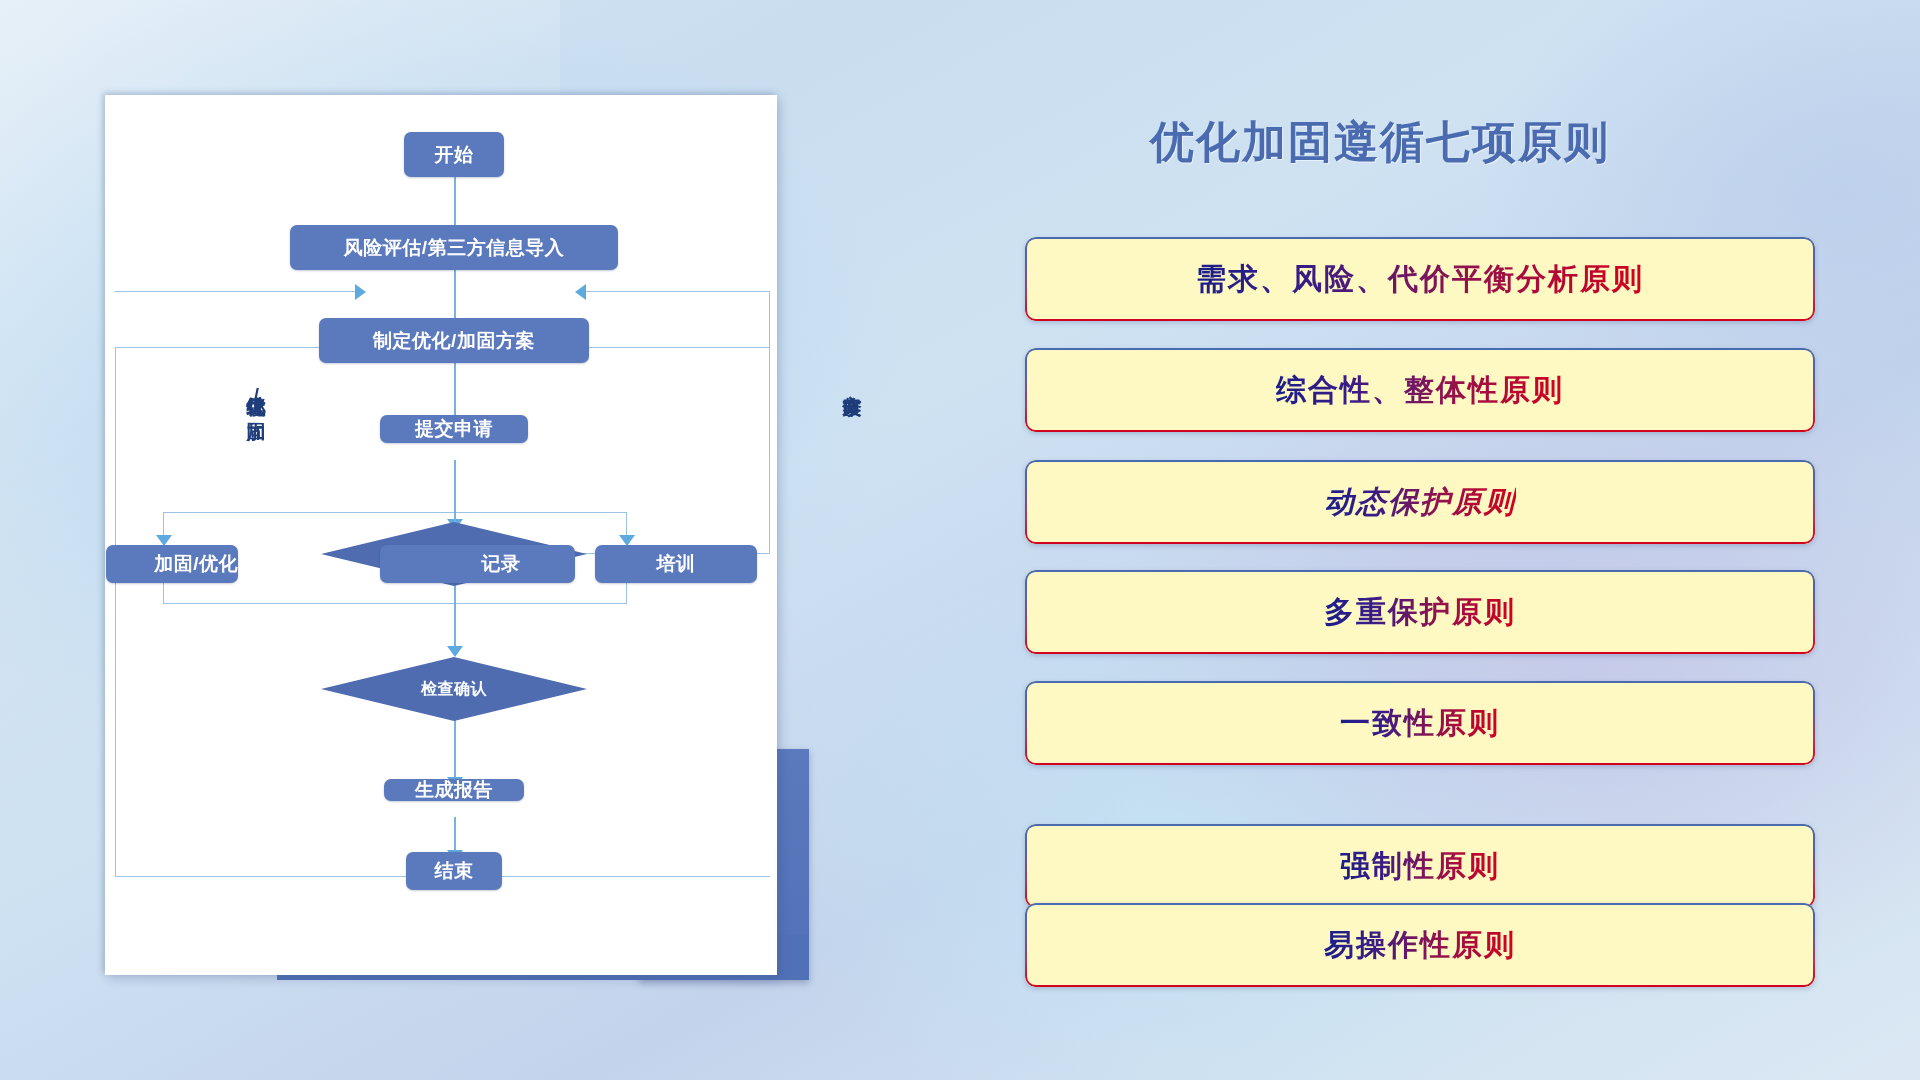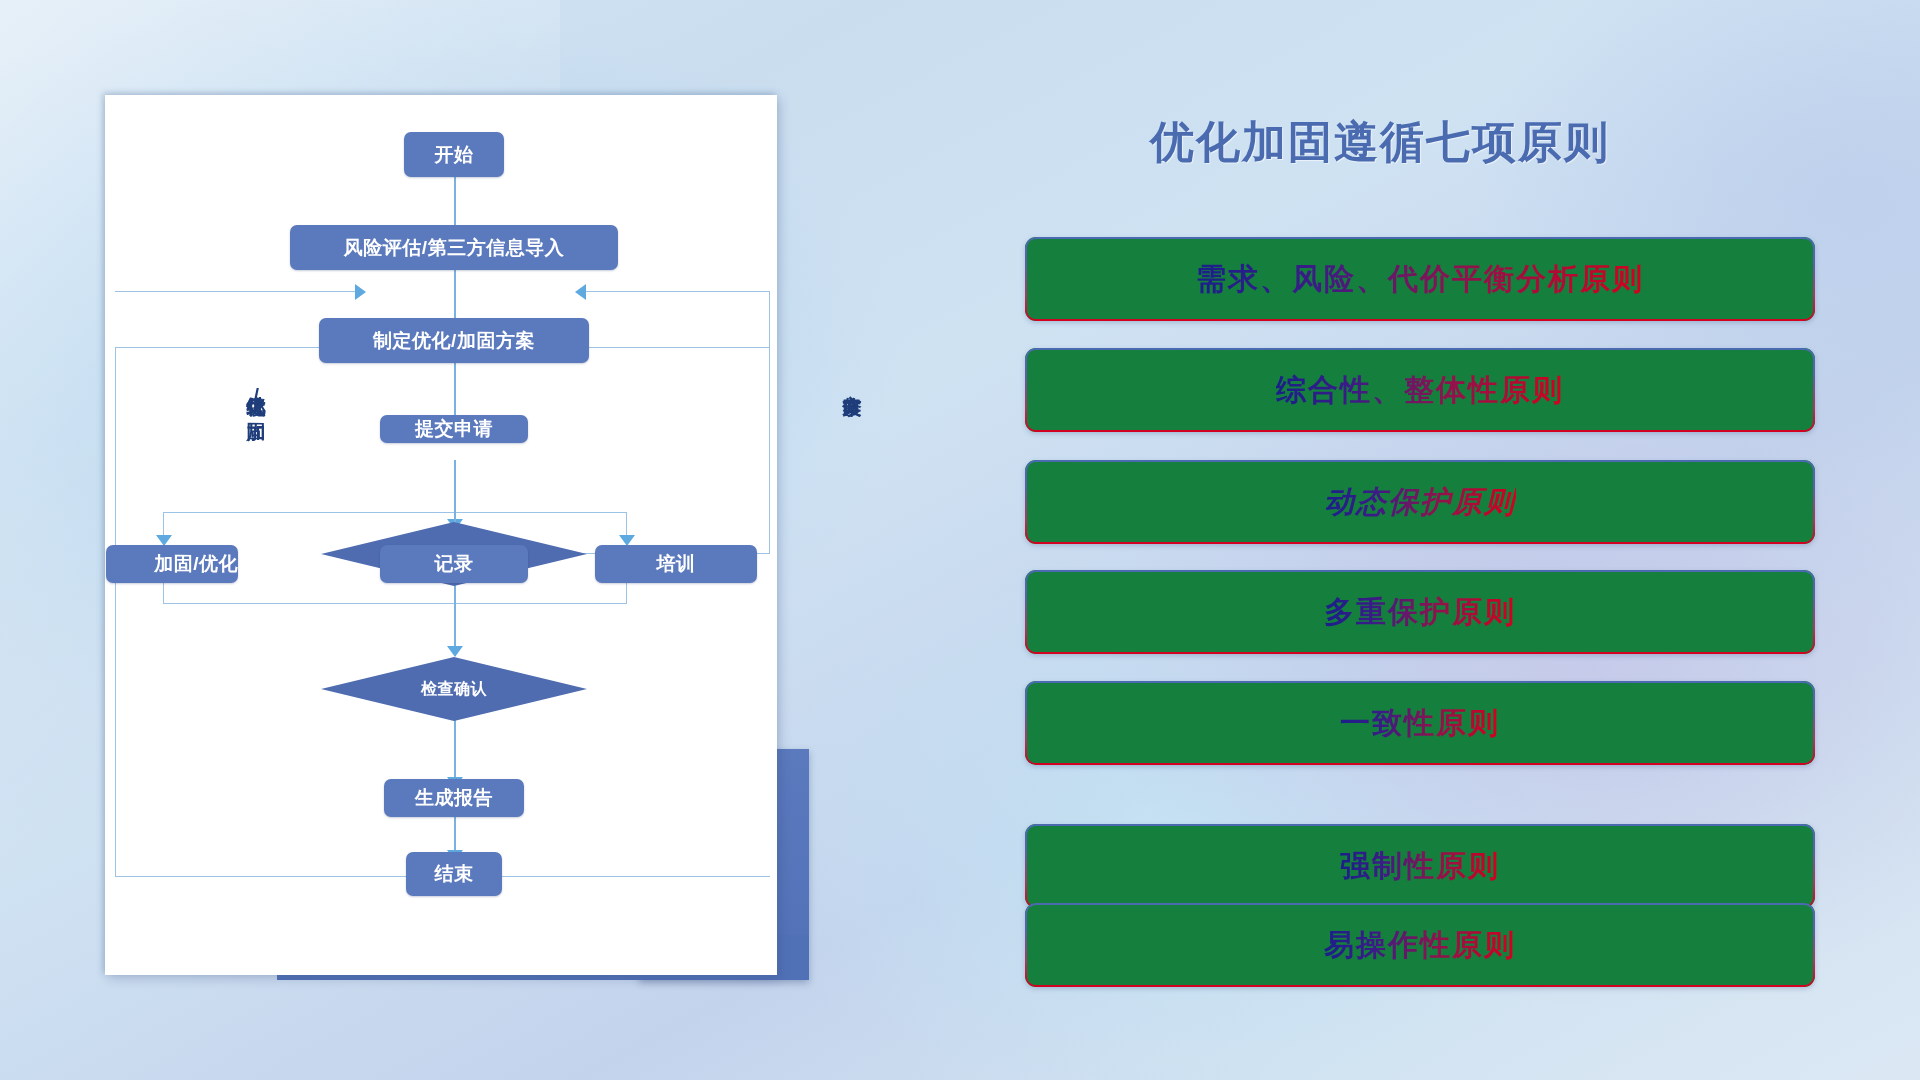--- a/index.html
+++ b/index.html
@@ -60,21 +60,21 @@
   .arw.down{border-left:8px solid transparent;border-right:8px solid transparent;border-top:11px solid #5eaae0;}
   .arw.left{border-top:8px solid transparent;border-bottom:8px solid transparent;border-right:11px solid #5eaae0;}
   .arw.right{border-top:8px solid transparent;border-bottom:8px solid transparent;border-left:11px solid #5eaae0;}
 
   
   #panel-title{position:absolute;left:1150px;top:113px;
       font-size:44px;font-weight:bold;color:#4a6bb0;letter-spacing:2px;
       text-shadow:1px 1px 1px rgba(255,255,255,.6);white-space:nowrap;}
 
   .pbox{position:absolute;left:1025px;width:790px;height:84px;
-      border-radius:11px;background:#15803d;
+      border-radius:11px;background:#fef9c3;
       box-shadow:0 2px 5px rgba(70,95,140,.28);
       display:flex;align-items:center;justify-content:center;
       padding:2px;box-sizing:border-box;}
   .pbox::before{content:"";position:absolute;inset:0;border-radius:11px;padding:2.4px;
       background:linear-gradient(180deg,#4a6bb0 0%,#5a5fa6 32%,#a33a62 70%,#d4001e 100%);
       -webkit-mask:linear-gradient(#000 0 0) content-box,linear-gradient(#000 0 0);
       -webkit-mask-composite:xor;mask-composite:exclude;pointer-events:none;}
   .ptext{font-size:30px;font-weight:bold;letter-spacing:2px;position:relative;z-index:2;
       background:linear-gradient(90deg,#1b1f8a 0%,#3a1c86 26%,#8d1350 58%,#d4001e 100%);
       -webkit-background-clip:text;background-clip:text;color:transparent;}
@@ -164,40 +164,40 @@
     <svg class="dia" viewBox="0 0 266 64" preserveAspectRatio="none">
       <polygon points="133,0 266,32 133,64 0,32" fill="#4f6cb0"></polygon>
     </svg>
     <div class="dia-txt">业主方确认</div>
   </div>
 
   <div class="node" style="left:1px;top:450px;width:132px;height:38px;justify-content:flex-end;">
     <span>加固/优化</span>
   </div>
 
-  <div class="node" style="left:275px;top:450px;width:148px;height:38px;">
+  <div class="node" style="left:275px;top:450px;width:148px;height:38px;padding-left:47px;">
     <span>记录</span>
   </div>
 
   <div class="node" style="left:490px;top:450px;width:162px;height:38px;">
     <span>培训</span>
   </div>
 
   <div class="dia-wrap" style="left:216px;top:562px;width:266px;height:64px;">
     <svg class="dia" viewBox="0 0 266 64" preserveAspectRatio="none">
       <polygon points="133,0 266,32 133,64 0,32" fill="#4f6cb0"></polygon>
     </svg>
     <div class="dia-txt">检查确认</div>
   </div>
 
-  <div class="node" style="left:279px;top:684px;width:140px;height:38px;">
+  <div class="node" style="left:279px;top:684px;width:140px;height:22px;">
     <span>生成报告</span>
   </div>
 
-  <div class="node" style="left:301px;top:757px;width:96px;height:44px;">
+  <div class="node" style="left:301px;top:757px;width:96px;height:38px;">
     <span>结束</span>
   </div>
 
 </div>
 
 <div id="panel-title">优化加固遵循七项原则</div>
 
 <div class="pbox" style="top:237px;">
   <span class="ptext">需求、风险、代价平衡分析原则</span>
 </div>

